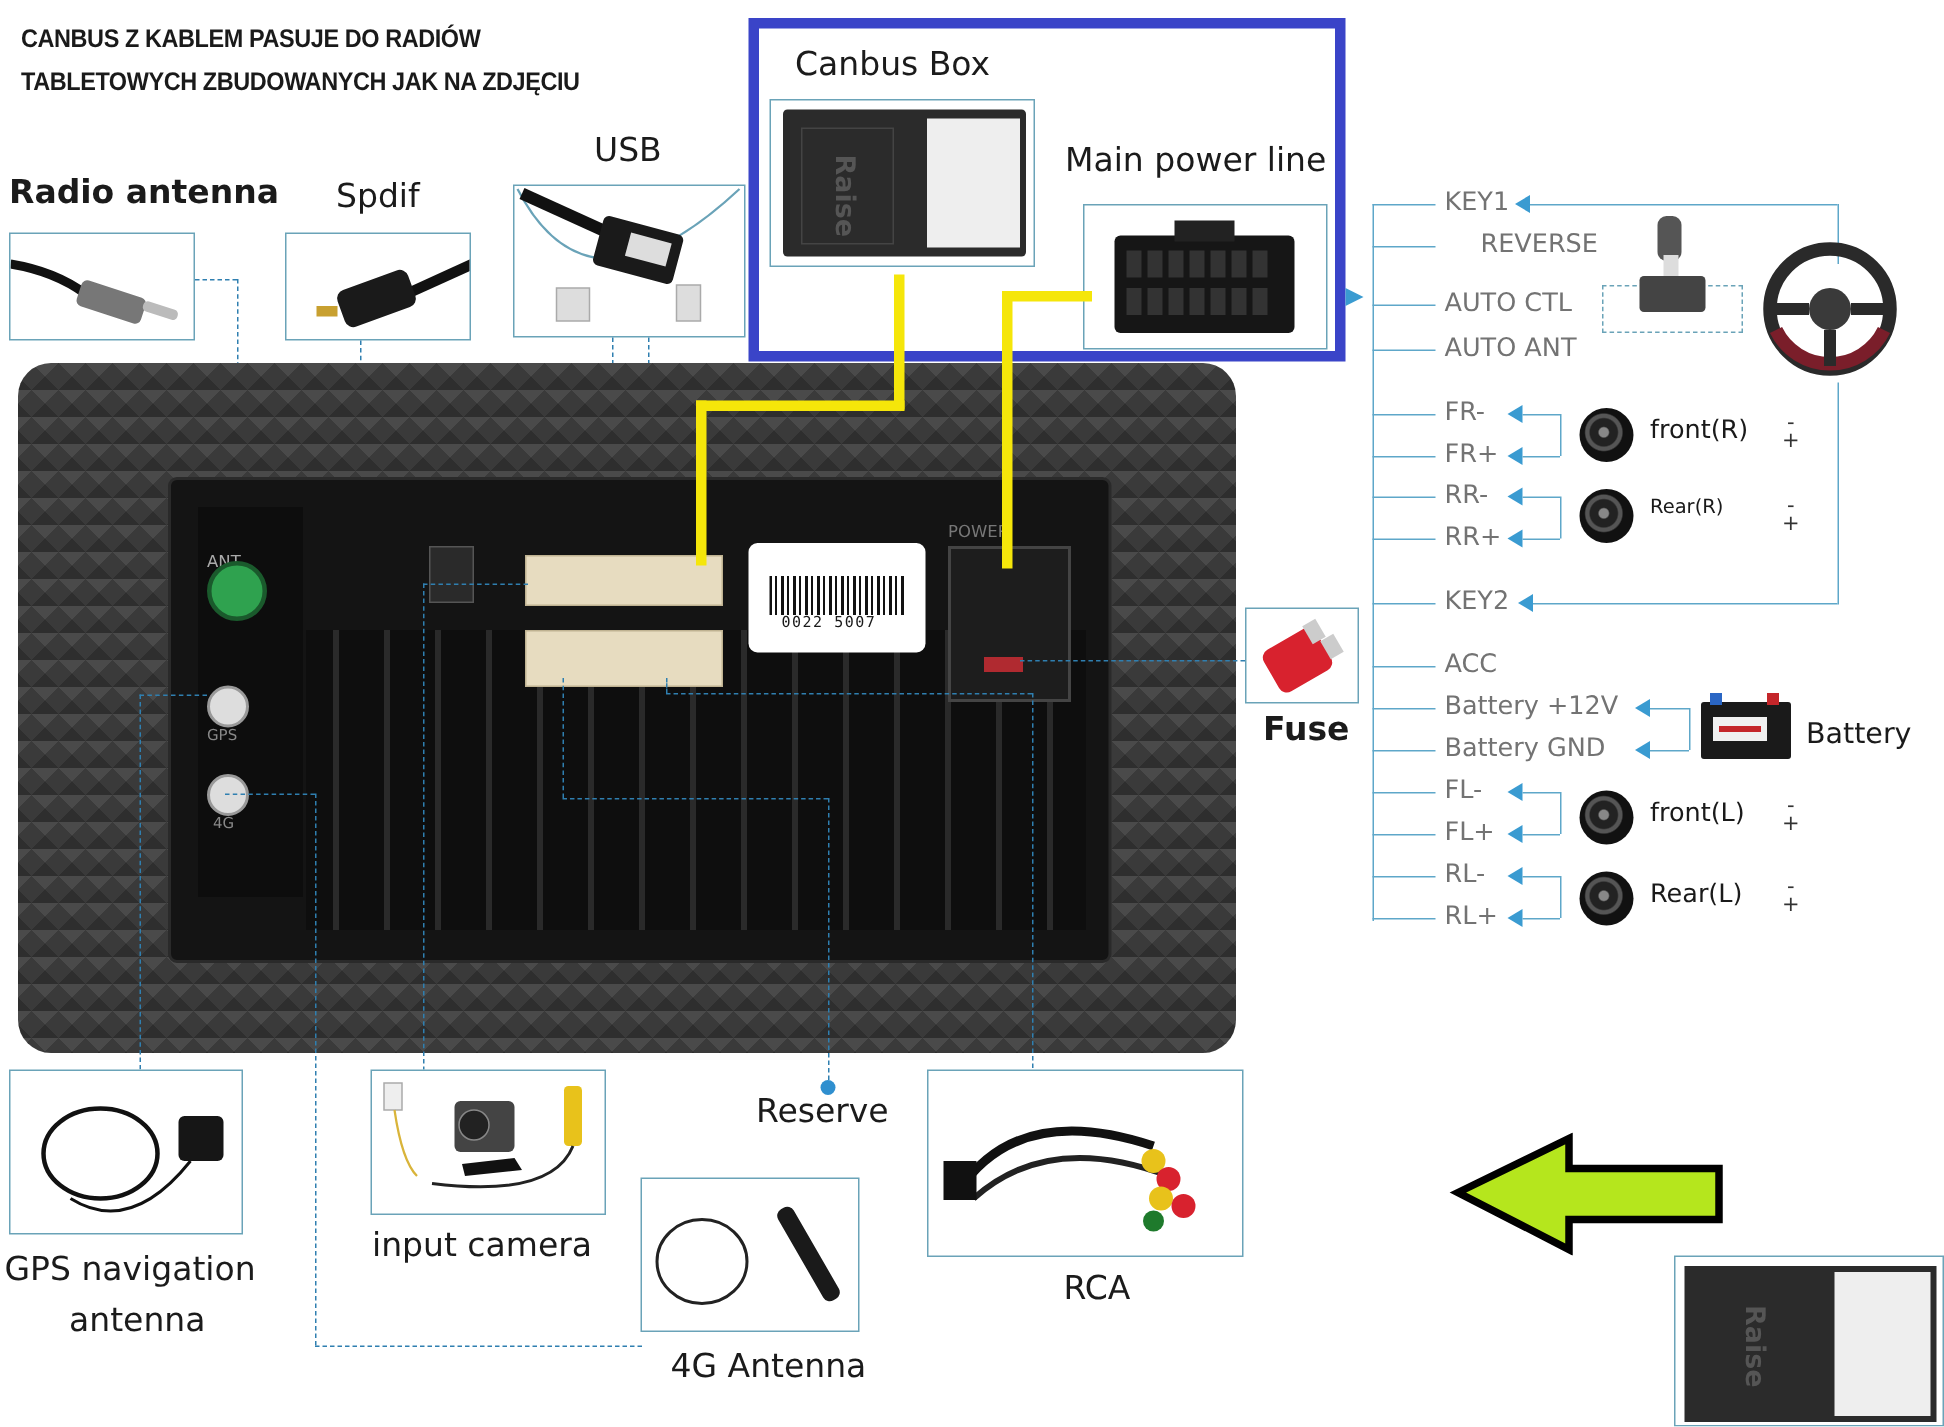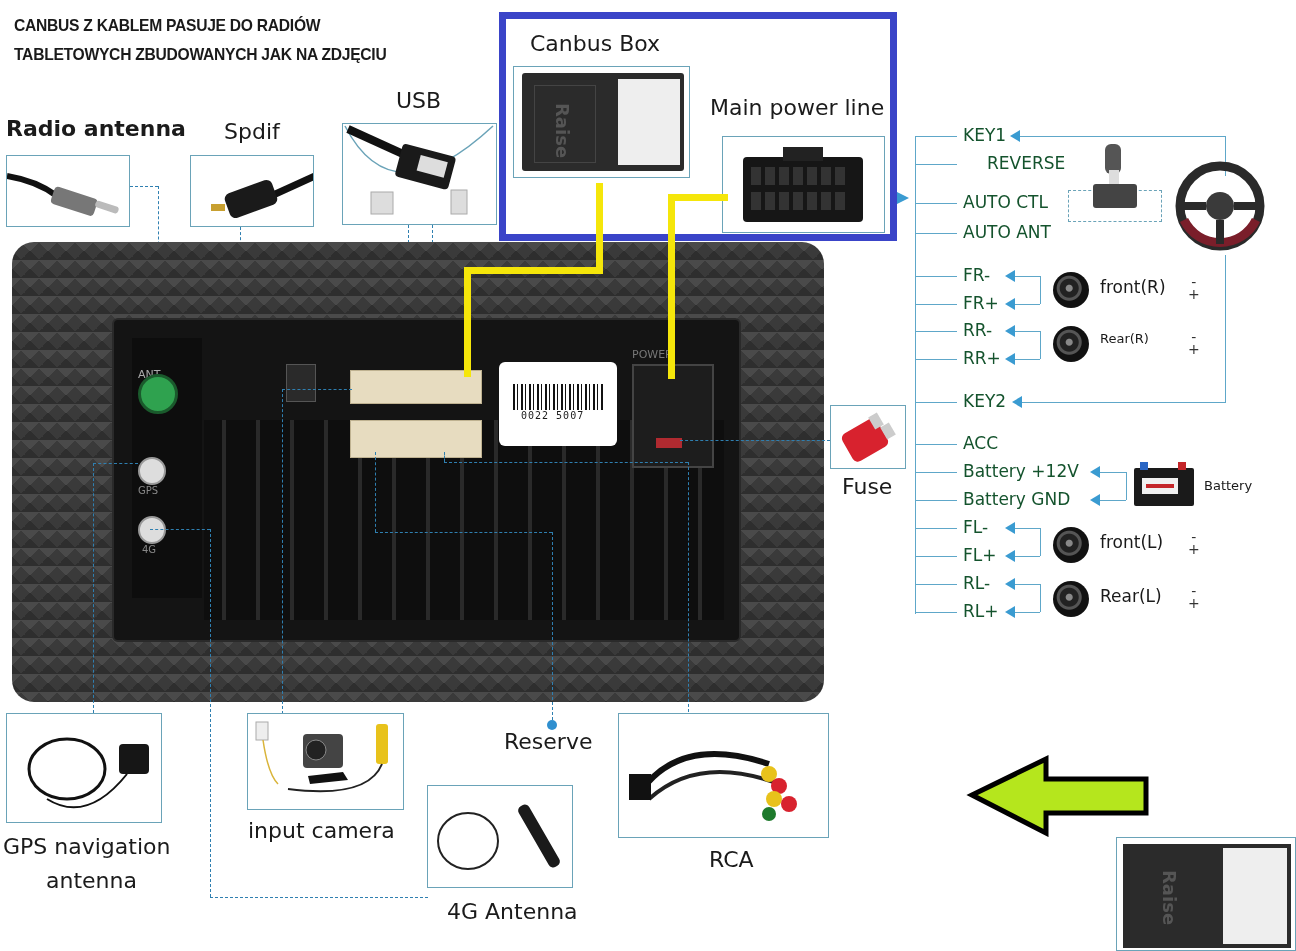--- a/index.html
+++ b/index.html
@@ -4,21 +4,21 @@
 <style>
   html,body{margin:0;padding:0;background:#fff;}
   body{width:1296px;height:951px;position:relative;overflow:hidden;font-family:"DejaVu Sans",sans-serif;color:#1a1a1a;}
   .abs{position:absolute;}
   .title{left:14px;font-family:"Liberation Sans",sans-serif;font-weight:bold;font-size:17px;letter-spacing:-0.3px;transform:scaleX(0.92);transform-origin:left;}
   .lbl{font-size:22px;color:#1b1b1b;white-space:nowrap;}
   .box{border:1.5px solid #6aa3b8;background:#fff;box-sizing:border-box;overflow:hidden;}
   .dash-v{border-left:1.5px dashed #2f7fb0;width:0;}
   .dash-h{border-top:1.5px dashed #2f7fb0;height:0;}
   .dot{width:10px;height:10px;border-radius:50%;background:#2f8fcf;}
-  .pin{font-size:17px;color:#14532d;white-space:nowrap;font-family:"DejaVu Sans",sans-serif;}
+  .pin{font-size:17px;color:#737373;white-space:nowrap;font-family:"DejaVu Sans",sans-serif;}
   .tree-v{border-left:1.5px solid #5ea7c9;width:0;}
   .tree-h{border-top:1.5px solid #5ea7c9;height:0;}
   .arrow-l{width:0;height:0;border-top:6px solid transparent;border-bottom:6px solid transparent;border-right:10px solid #3a9bd1;}
   .spk{width:36px;height:36px;border-radius:50%;background:radial-gradient(circle at 45% 45%,#888 0 3px,#222 4px 9px,#555 10px 12px,#111 13px);}
   .pm{font-size:14px;color:#333;line-height:12px;text-align:center;}
   .yellow{background:#f5e60a;}
   .radio{left:12px;top:242px;width:812px;height:460px;border-radius:22px;
     background-color:#3a3a3a;
     background-image:
       linear-gradient(135deg,#4a4a4a 25%,transparent 25%),
@@ -117,21 +117,21 @@
     <div class="abs" style="left:24px;top:137px;width:24px;height:24px;border-radius:50%;background:#ddd;border:2px solid #999;"></div>
     <div class="abs" style="left:24px;top:165px;font-size:10px;color:#888;">GPS</div>
     <div class="abs" style="left:24px;top:196px;width:24px;height:24px;border-radius:50%;background:#ddd;border:2px solid #999;"></div>
     <div class="abs" style="left:28px;top:224px;font-size:10px;color:#888;">4G</div>
 
     <div class="abs" style="left:172px;top:44px;width:28px;height:36px;background:#2a2a2a;border:1px solid #555;"></div>
 
     <div class="abs conn" style="left:236px;top:50px;width:130px;height:32px;"></div>
     <div class="abs conn" style="left:236px;top:100px;width:130px;height:36px;"></div>
 
-    <div class="abs" style="left:385px;top:42px;width:118px;height:84px;background:#fff;border-radius:6px;">
+    <div class="abs" style="left:385px;top:42px;width:118px;height:73px;background:#fff;border-radius:6px;">
       <div class="abs" style="left:14px;top:22px;width:90px;height:26px;background:repeating-linear-gradient(90deg,#111 0 2px,#fff 2px 4px,#111 4px 5px,#fff 5px 8px);"></div>
       <div class="abs" style="left:22px;top:48px;font-size:10px;font-family:'DejaVu Sans Mono',monospace;letter-spacing:1px;">0022 5007</div>
     </div>
 
     <div class="abs" style="left:518px;top:28px;font-size:11px;color:#777;">POWER</div>
     <div class="abs" style="left:518px;top:44px;width:78px;height:100px;background:#1d1d1d;border:2px solid #444;">
       <div class="abs" style="left:22px;top:72px;width:26px;height:10px;background:#b02a30;"></div>
     </div>
   </div>
 </div>
@@ -158,21 +158,21 @@
 <div class="abs dash-v" style="left:688px;top:462px;height:250px;"></div>
 <div class="abs dash-h" style="left:680px;top:440px;width:150px;"></div>
 
 <div class="abs box" style="left:830px;top:405px;width:76px;height:64px;">
   <svg width="76" height="64">
     <rect x="14" y="18" width="40" height="32" rx="6" fill="#d8222e" transform="rotate(-30 34 34)"></rect>
     <rect x="40" y="8" width="10" height="14" fill="#ccc" transform="rotate(-30 45 15)"></rect>
     <rect x="52" y="18" width="10" height="14" fill="#ccc" transform="rotate(-30 57 25)"></rect>
   </svg>
 </div>
-<div class="abs lbl" style="left:842px;top:474px;">Fuse</div>
+<div class="abs lbl" style="left:842px;top:474px;font-weight:bold;">Fuse</div>
 
 <div class="abs box" style="left:6px;top:713px;width:156px;height:110px;">
   <svg width="156" height="110">
     <ellipse cx="60" cy="55" rx="38" ry="30" stroke="#111" stroke-width="3" fill="none"></ellipse>
     <path d="M40 85 Q80 110 120 60" stroke="#111" stroke-width="2" fill="none"></path>
     <rect x="112" y="30" width="30" height="30" rx="4" fill="#161616"></rect>
   </svg>
 </div>
 <div class="abs lbl" style="left:3px;top:834px;">GPS navigation</div>
 <div class="abs lbl" style="left:46px;top:868px;">antenna</div>
@@ -308,21 +308,21 @@
   <path d="M8 46 L32 46 M60 46 L84 46 M46 60 L46 84" stroke="#2a2a2a" stroke-width="8"></path>
 </svg>
 
 <svg class="abs" style="left:1132px;top:458px;" width="66" height="50">
   <rect x="2" y="10" width="60" height="38" rx="2" fill="#1a1a1a"></rect>
   <rect x="8" y="4" width="8" height="8" fill="#2a66c4"></rect>
   <rect x="46" y="4" width="8" height="8" fill="#c4262a"></rect>
   <rect x="10" y="20" width="36" height="16" fill="#f0f0f0"></rect>
   <rect x="14" y="26" width="28" height="4" fill="#c4262a"></rect>
 </svg>
-<div class="abs" style="left:1204px;top:478px;font-size:13px;">Battery</div>
+<div class="abs" style="left:1204px;top:478px;font-size:19px;">Battery</div>
 
 <div class="abs spk" style="left:1053px;top:272px;"></div>
 <div class="abs" style="left:1100px;top:277px;font-size:17px;">front(R)</div>
 <div class="abs pm" style="left:1188px;top:276px;"><span>-</span><br><span>+</span></div>
 
 <div class="abs spk" style="left:1053px;top:326px;"></div>
 <div class="abs" style="left:1100px;top:331px;font-size:13px;">Rear(R)</div>
 <div class="abs pm" style="left:1188px;top:331px;"><span>-</span><br><span>+</span></div>
 
 <div class="abs spk" style="left:1053px;top:527px;"></div>

